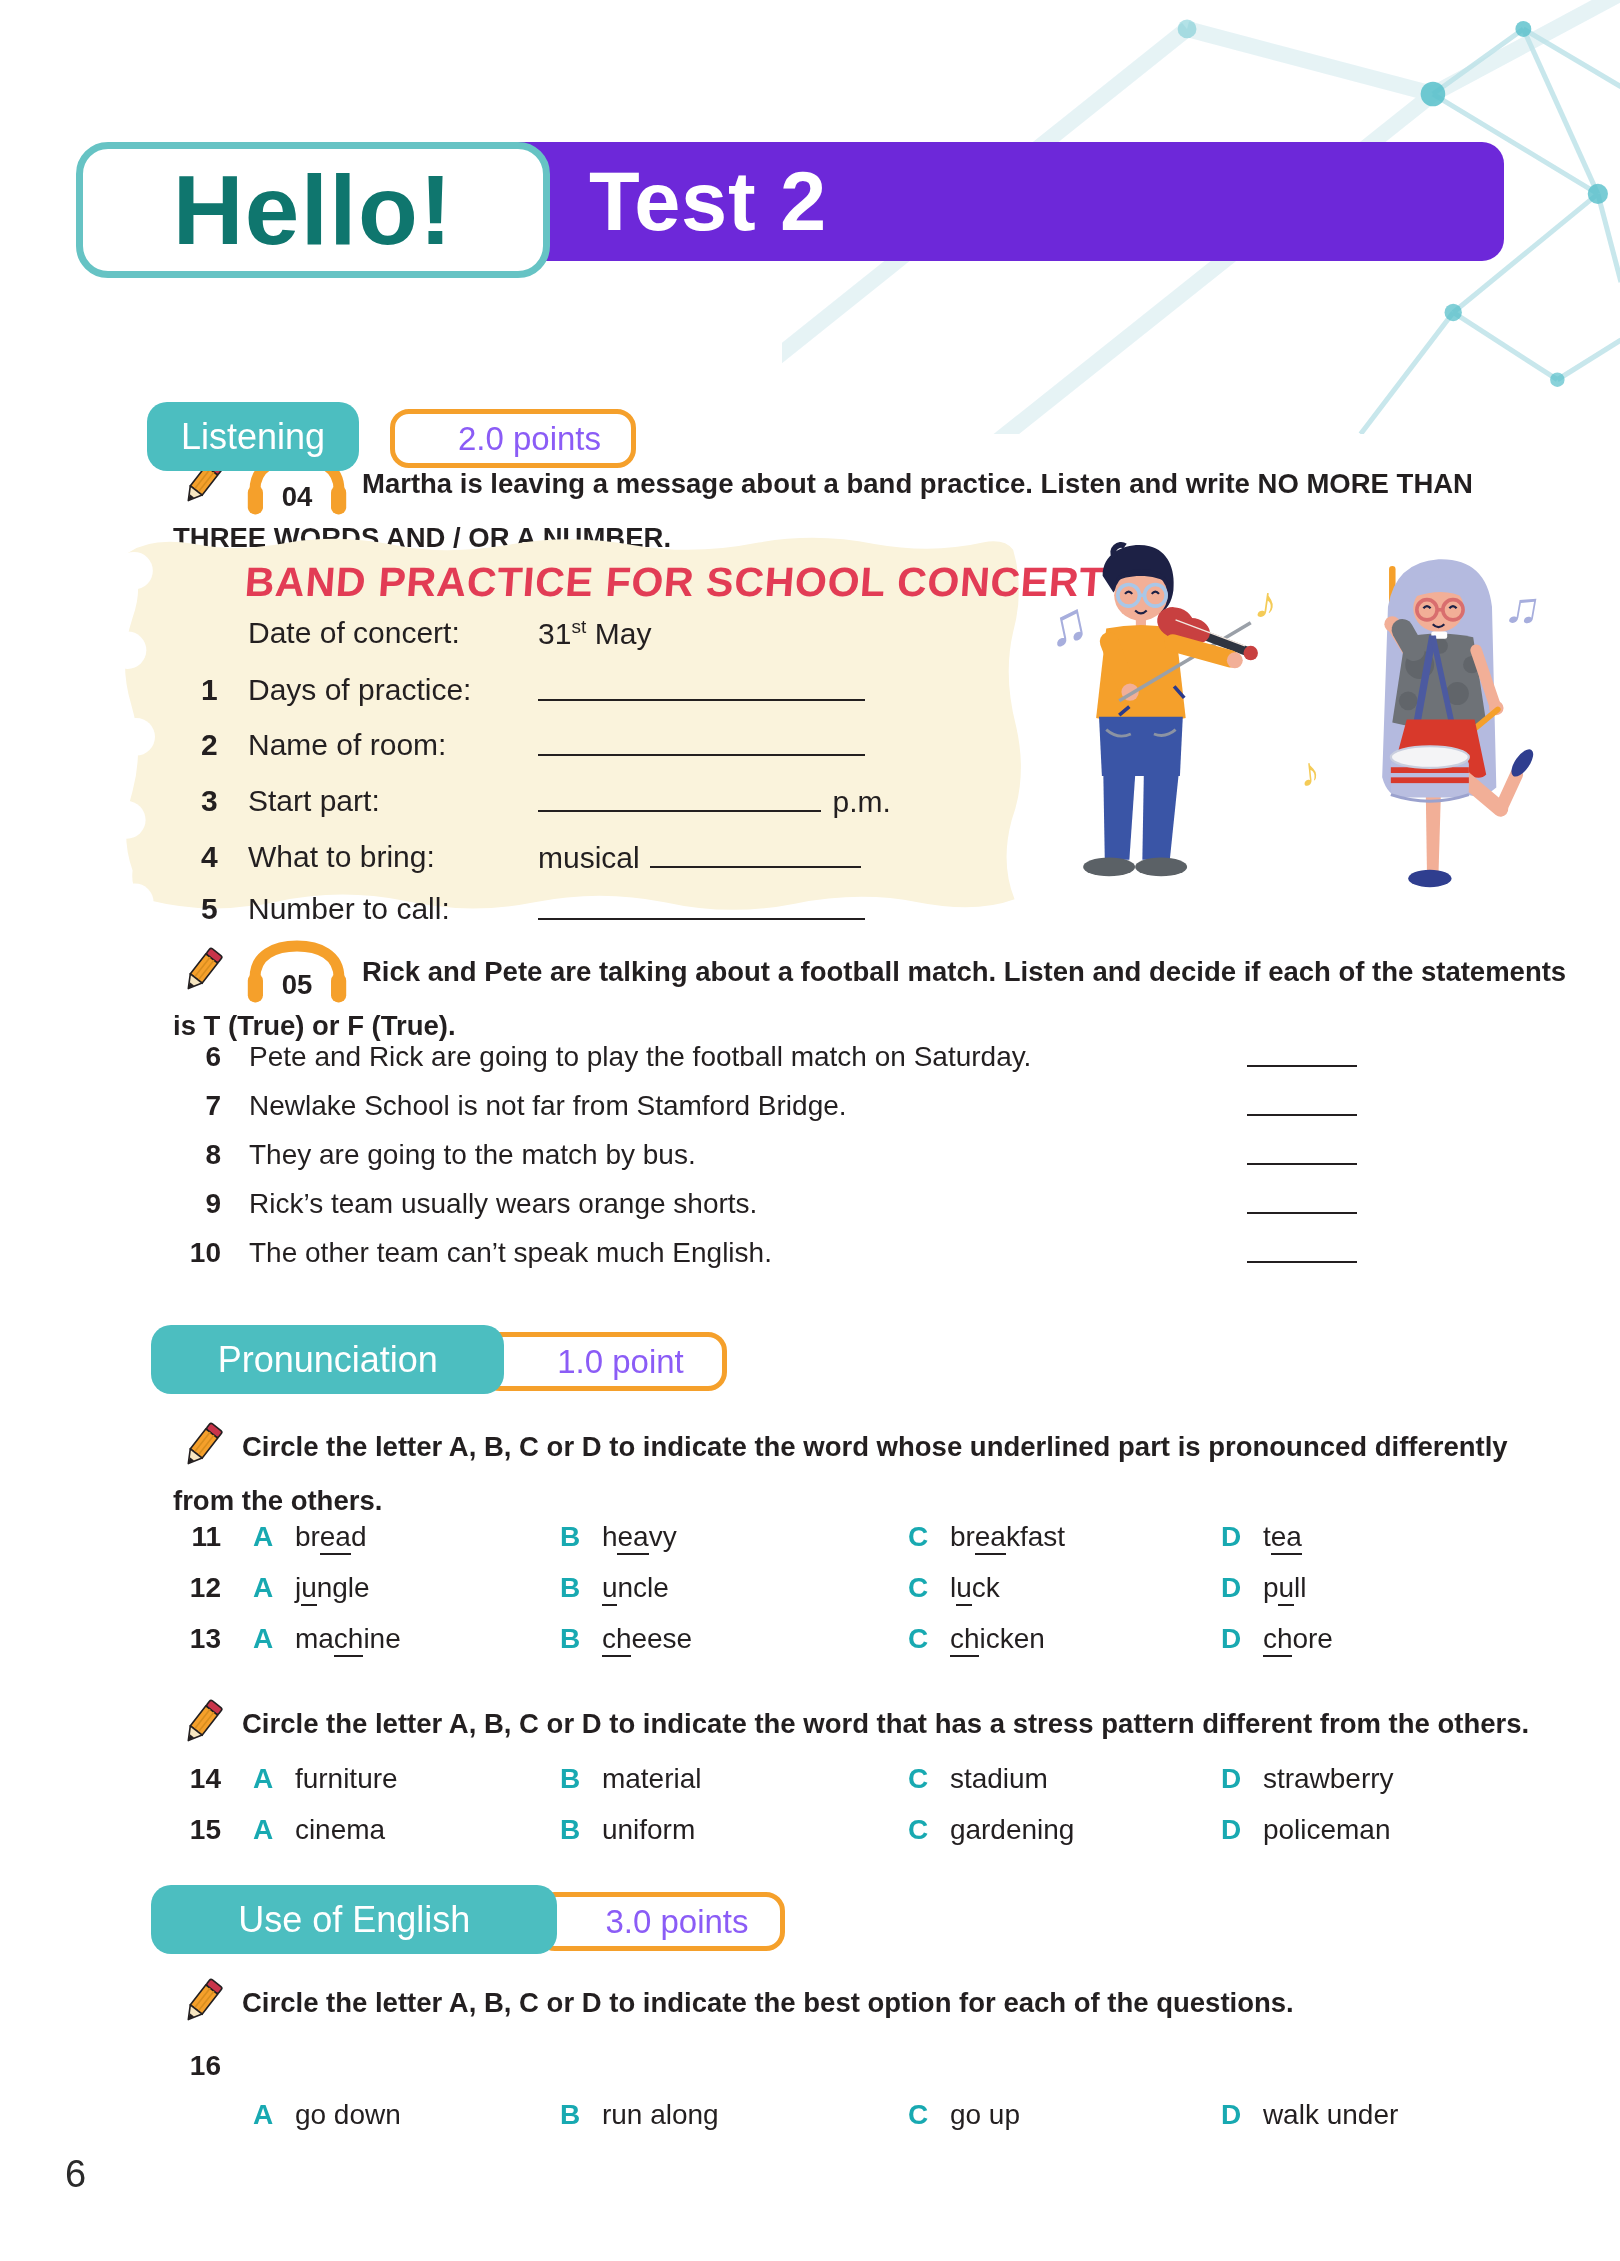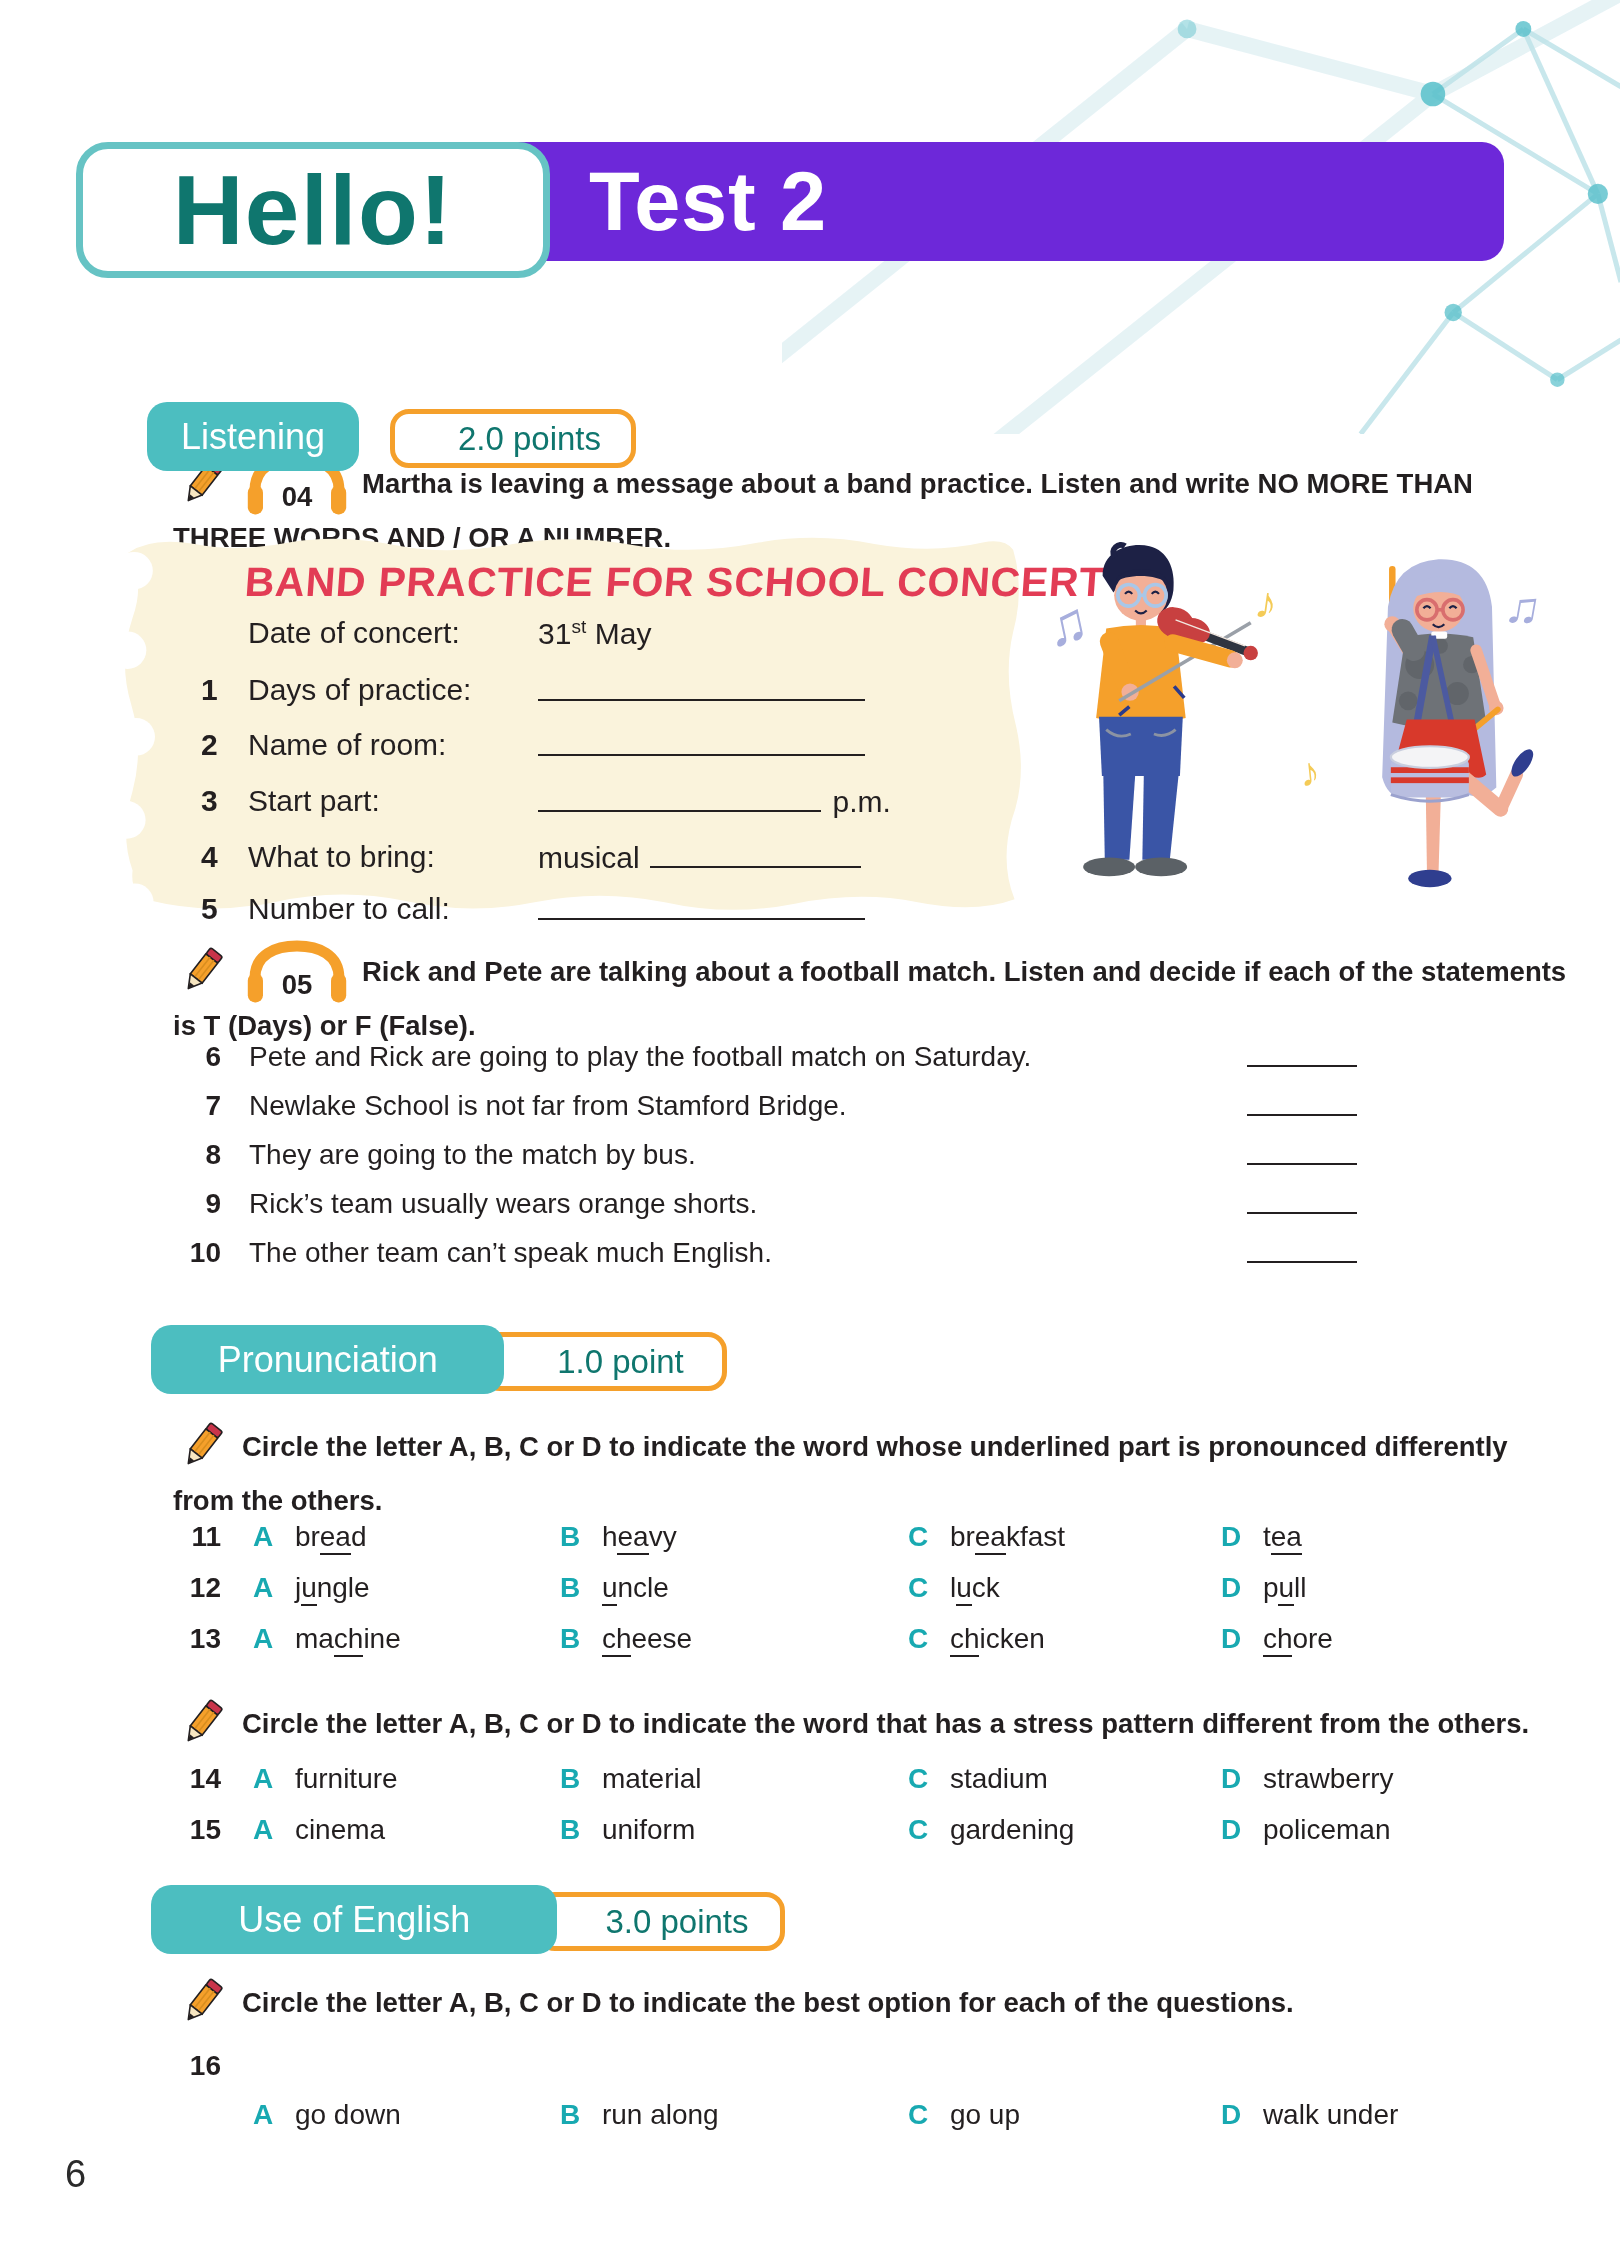--- a/index.html
+++ b/index.html
@@ -14,21 +14,21 @@
           font-size:83px;font-weight:bold;color:#ffffff;letter-spacing:0.7px;white-space:nowrap;}
   .hello{position:absolute;left:76px;top:142px;width:474px;height:136px;background:#ffffff;
          border:7.2px solid #66C3C4;border-radius:32px;box-sizing:border-box;z-index:2;
          display:flex;align-items:center;justify-content:center;}
   .hello span{font-size:98px;font-weight:bold;color:#0f766e;letter-spacing:1.4px;}
 
   
   .sechdr{position:absolute;left:147px;height:69px;z-index:2;}
   .sechdr .pts{position:absolute;top:7.2px;height:59px;background:#fff;border:5.8px solid #F5A02B;
         border-radius:19px;box-sizing:border-box;display:flex;align-items:center;justify-content:center;
-        font-size:33px;color:#0f766e;z-index:1;padding-left:33px;white-space:nowrap;}
+        font-size:33px;color:#8b5cf6;z-index:1;padding-left:33px;white-space:nowrap;}
   .sechdr .tag{position:absolute;top:0;height:69px;border-radius:20px;background:#4CBEC0;
         display:flex;align-items:center;justify-content:center;color:#fff;font-size:36px;z-index:2;
         white-space:nowrap;}
   .hdr-listening{top:402px;} .hdr-listening .tag{left:0;width:212px;} .hdr-listening .pts{left:243px;width:246px;}
   .hdr-pron{top:1325px;} .hdr-pron .tag{left:4.3px;width:353px;} .hdr-pron .pts{left:334px;width:246px;}
   .hdr-uoe{top:1885px;} .hdr-uoe .tag{left:4.3px;width:406px;} .hdr-uoe .pts{left:389px;width:249px;}
 
   
   .instr{position:absolute;left:173px;width:1334px;}
   .instr .l1{display:flex;align-items:center;gap:10px;height:64px;white-space:nowrap;}
@@ -292,21 +292,21 @@
       </g>
     </svg>
     <svg class="icon-phones" viewBox="0 0 152 88">
       <path d="M18 80 V52 C18 20 46 8 76 8 C106 8 134 20 134 52 V80" fill="none" stroke="#F5A02B" stroke-width="15"></path>
       <rect x="8" y="46" width="21" height="40" rx="10" fill="#F5A02B"></rect>
       <rect x="123" y="46" width="21" height="40" rx="10" fill="#F5A02B"></rect>
       <text x="76" y="74" text-anchor="middle" font-size="38" font-weight="bold" fill="#231F20">05</text>
     </svg>
     <span class="btxt">Rick and Pete are talking about a football match. Listen and decide if each of the statements</span>
   </div>
-  <div class="l2 btxt">is T (Days) or F (False).</div>
+  <div class="l2 btxt">is T (True) or F (True).</div>
 </div>
 
 <div id="tf-list">
     <div class="tfrow">
       <span class="tfnum">6</span>
       <span class="tftext">Pete and Rick are going to play the football match on Saturday.</span>
       <span class="tfblank"></span>
     </div>
     <div class="tfrow">
       <span class="tfnum">7</span>

